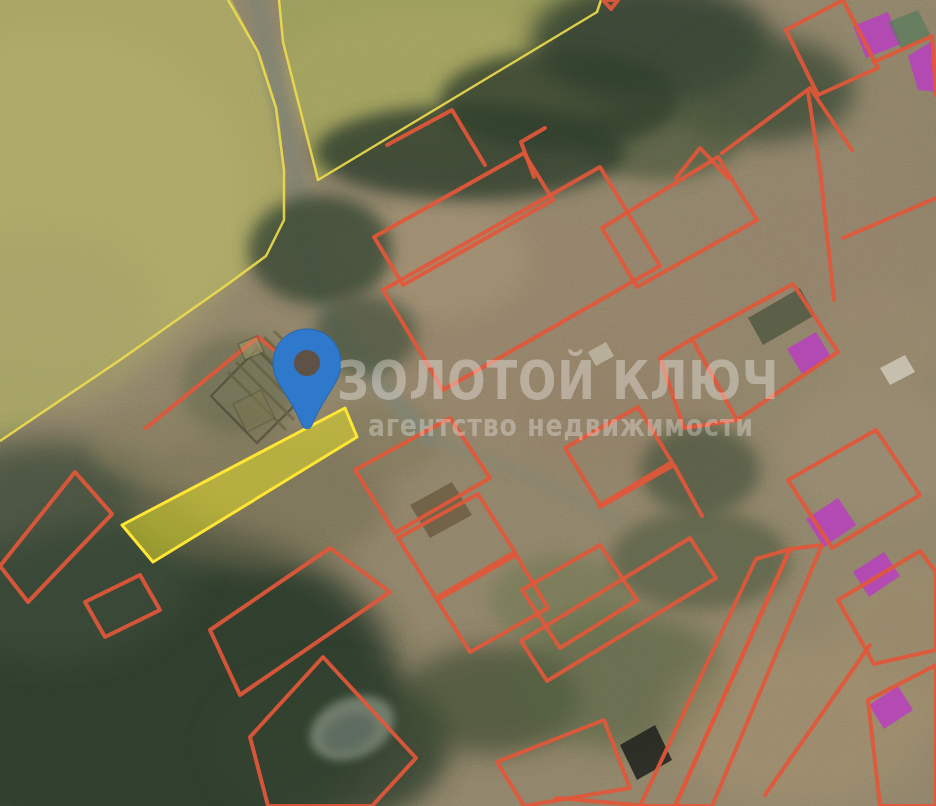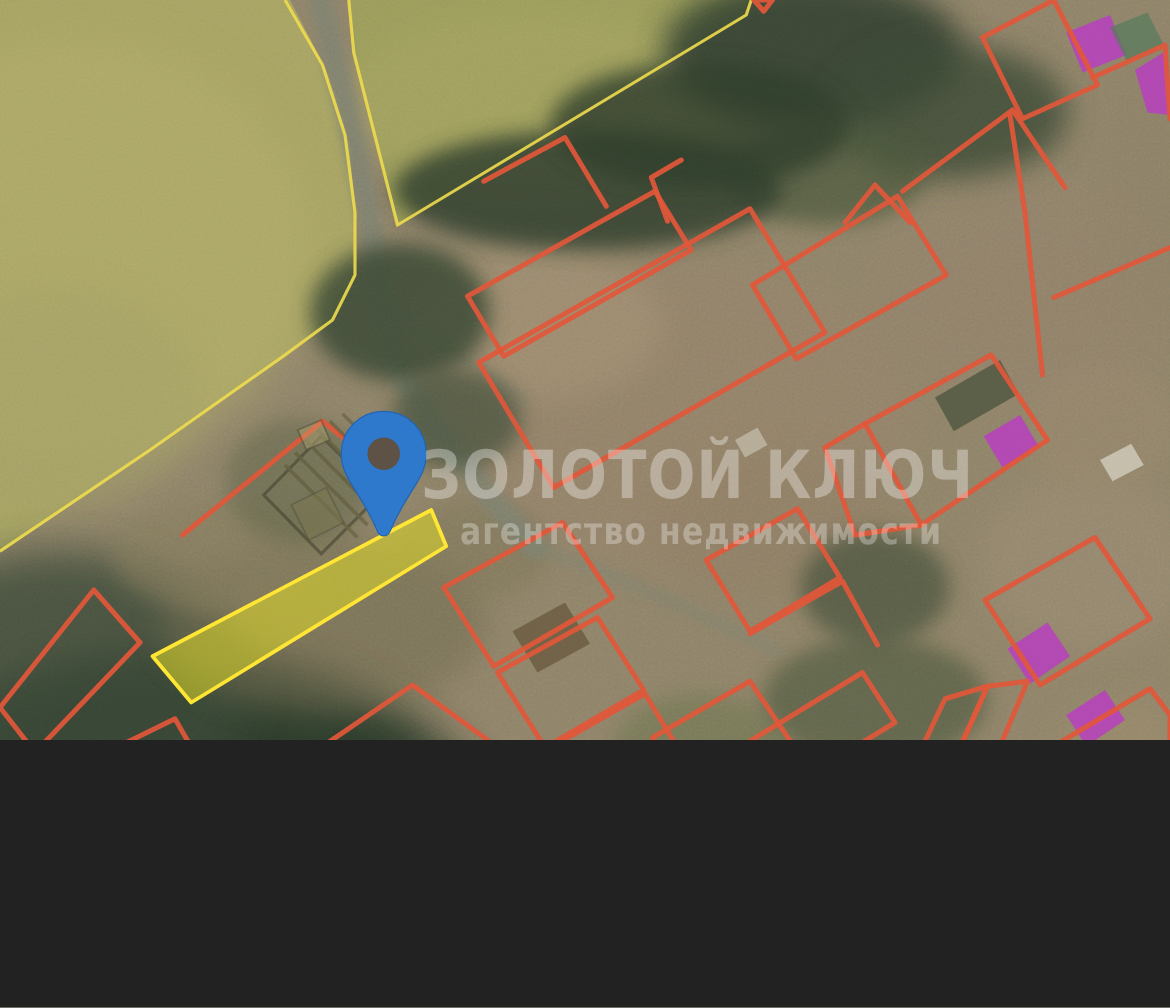--- a/index.html
+++ b/index.html
@@ -1,17 +1,17 @@
 <!DOCTYPE html>
 <html><head>
 <meta charset="utf-8">
 <style>
   html,body{margin:0;padding:0;background:#222;}
   .stage{
-    position:relative;width:936px;height:592px;overflow:hidden;
+    position:relative;width:936px;height:806px;overflow:hidden;
     background:#8f8369;font-family:"DejaVu Sans",sans-serif;
   }
   .stage svg{position:absolute;left:0;top:0;width:936px;height:806px;display:block;}
   .wm{position:absolute;left:0;top:0;width:100%;height:100%;pointer-events:none;}
   .wm-title{
     position:absolute;left:337px;top:354px;
     font-size:53px;font-weight:bold;line-height:1;color:#ffffff;opacity:.34;
     white-space:nowrap;letter-spacing:1px;
     transform:scaleX(.85);transform-origin:left top;
     text-shadow:0 0 2px rgba(255,255,255,.15);

